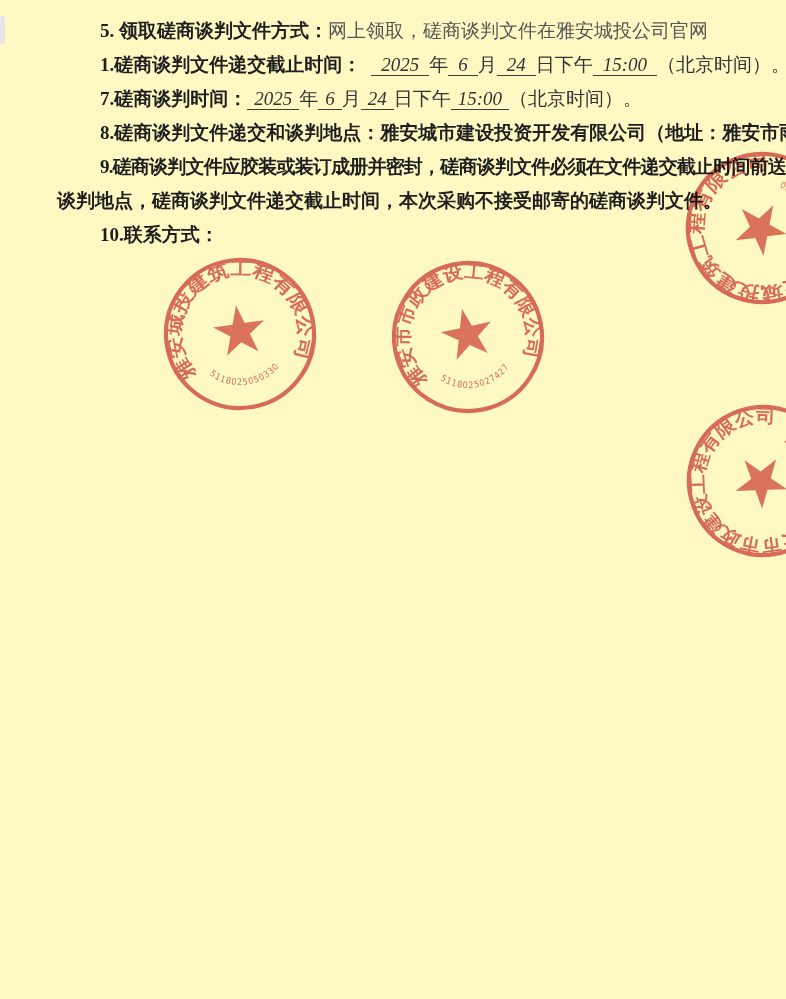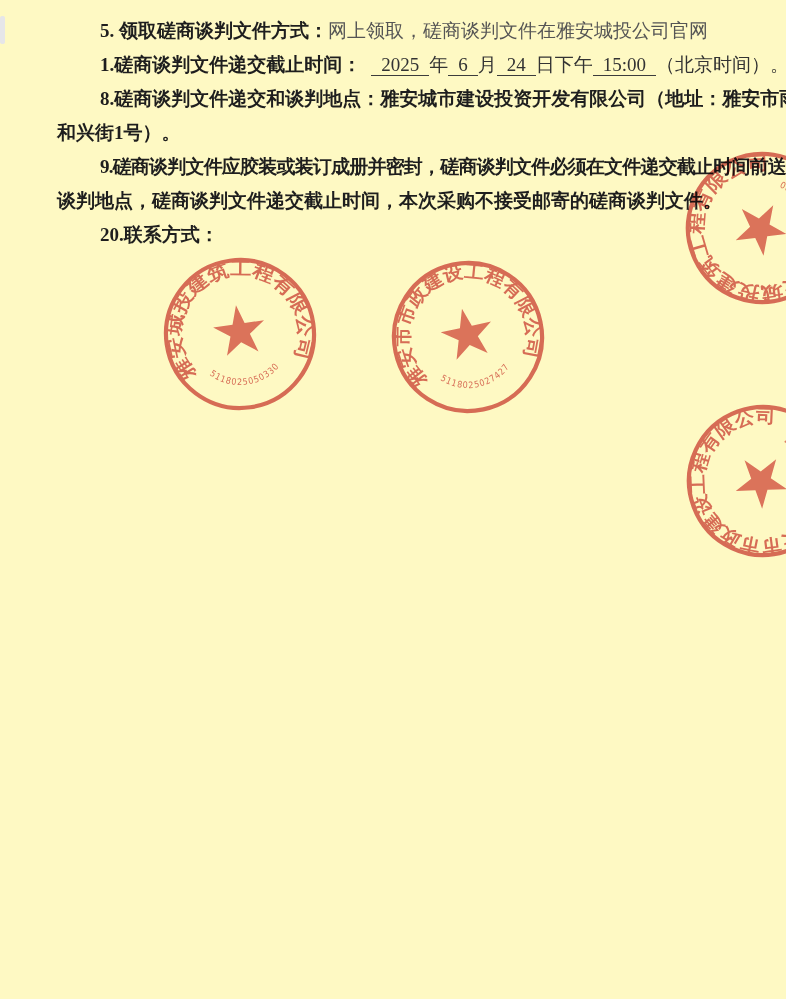--- a/index.html
+++ b/index.html
@@ -12,21 +12,21 @@
   }
   .content{
     position:absolute;left:57px;top:14px;width:693px;
     font-size:19px;line-height:34px;text-align:justify;
   }
   .content p{margin:0;}
   .ind{text-indent:43px;}
   .nowrap{white-space:nowrap;}
   .b{font-weight:bold;color:#1e1e1e;}
   .faint{color:#555;}
-  .u{border-bottom:1.5px solid #3c3c3c;padding:0 7px;}
+  .u{border-bottom:1.5px solid #3c3c3c;padding:0 7px;font-style:italic;}
   .u.wide{padding:0 10px;}
   .p9l1{letter-spacing:-0.8px;}
   .gap{display:inline-block;width:10px;}
   
   .seal{
     position:absolute;mix-blend-mode:multiply;opacity:.82;
     pointer-events:none;
   }
   .seal-ring{fill:none;stroke:#cf4f4f;stroke-width:4.2;}
   .seal-company{
@@ -49,28 +49,28 @@
 <div class="page">
 
   <div class="scan-mark"></div>
 
   <div class="content">
 
     <p class="ind nowrap"><span class="b">5. 领取磋商谈判文件方式：</span><span class="faint">网上领取，磋商谈判文件在雅安城投公司官网</span></p>
 
     <p class="ind nowrap"><span class="b">1.磋商谈判文件递交截止时间：</span><span class="gap"></span><span class="u wide">2025</span><span>年</span><span class="u wide">6</span><span>月</span><span class="u wide">24</span><span>日下午</span><span class="u wide">15:00</span><span>（北京时间）。</span></p>
 
+    <p class="ind nowrap"><span class="b">7.磋商谈判时间：</span><span class="u">2025</span><span>年</span><span class="u">6</span><span>月</span><span class="u">24</span><span>日下午</span><span class="u">15:00</span><span>（北京时间）。</span></p>
 
     <p class="ind nowrap b">8.磋商谈判文件递交和谈判地点：雅安城市建设投资开发有限公司（地址：雅安市雨城区</p>
-    <p class="nowrap b">和兴街1号）。</p>
 
     <p class="ind nowrap b p9l1">9.磋商谈判文件应胶装或装订成册并密封，磋商谈判文件必须在文件递交截止时间前送达</p>
     <p class="nowrap b">谈判地点，磋商谈判文件递交截止时间，本次采购不接受邮寄的磋商谈判文件。</p>
 
-    <p class="ind nowrap b">20.联系方式：</p>
+    <p class="ind nowrap b">10.联系方式：</p>
 
 
 
 
 
   </div>
 
   <svg class="seal" style="left:158px;top:252px;transform:rotate(-8deg);" width="164" height="164" viewBox="0 0 164 164">
     <defs>
       <path id="arc-c1" d="M 33.7 115.8 A 59 59 0 1 1 130.3 115.8"></path>

